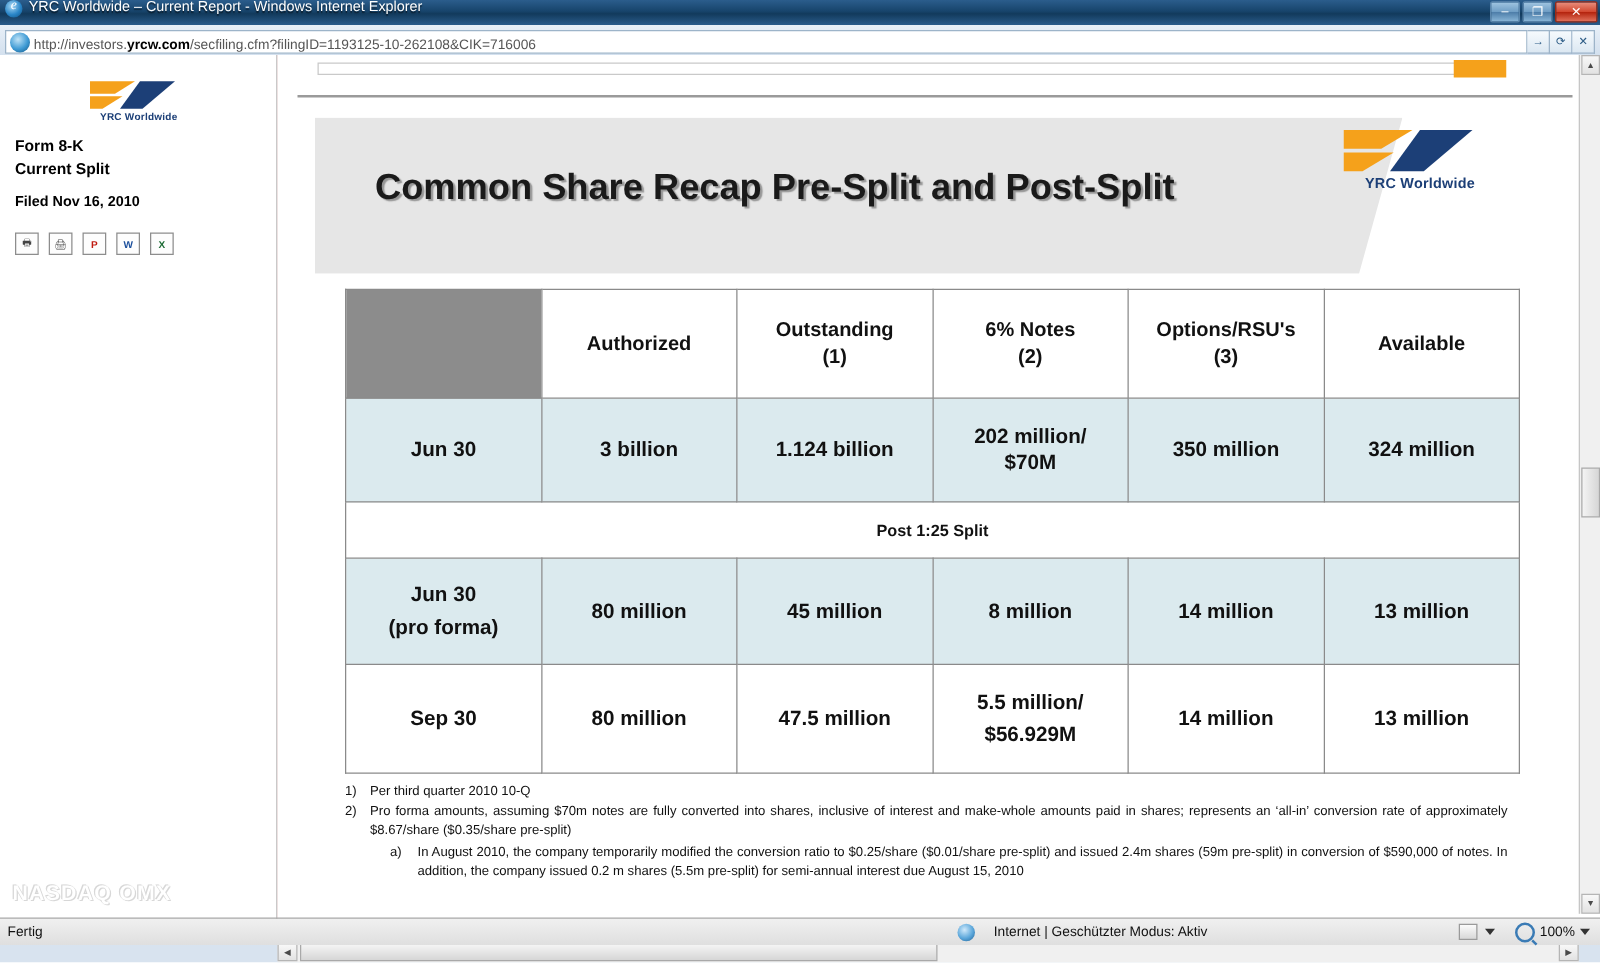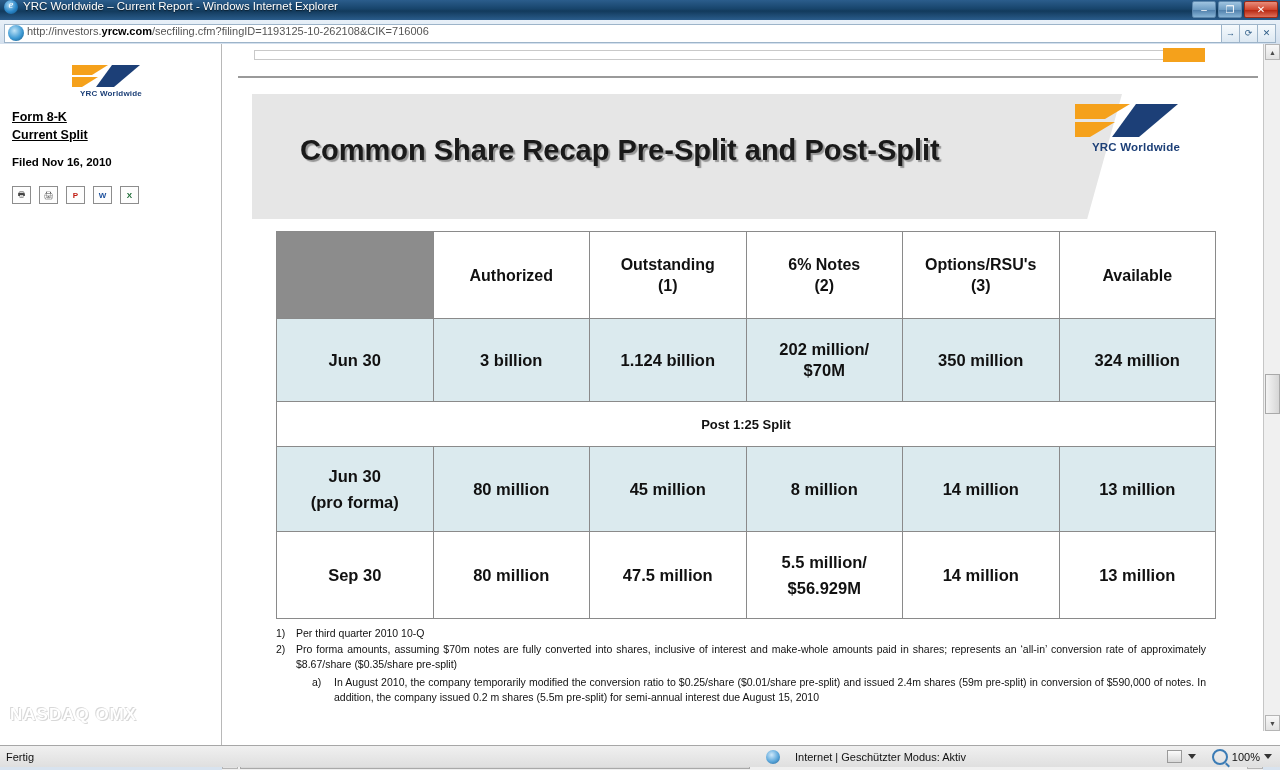--- a/index.html
+++ b/index.html
@@ -89,21 +89,21 @@
     align-items: center;
     padding: 2px 4px 0 4px;
     box-sizing: border-box;
   }
   .addr-box {
     flex: 1;
     height: 19px;
     background: #ffffff;
     border: 1px solid #9db4c9;
     display: flex;
-    align-items: flex-start;
+    align-items: flex-end;
     box-sizing: border-box;
     font-size: 11px;
     color: #222;
   }
   .addr-ico {
     width: 16px; height: 16px;
     margin: 0 3px;
     flex: none;
     background: radial-gradient(circle at 40% 35%, #bfe3f7 0%, #3e9ad4 55%, #11527f 100%);
     border-radius: 50%;
@@ -158,21 +158,20 @@
     text-align: center;
     letter-spacing: .2px;
     margin-top: 1px;
   }
   .form-title {
     font-size: 12.5px;
     font-weight: bold;
     color: #000;
     line-height: 18px;
     margin-top: 16px;
-    text-decoration: underline;
   }
   .filed-date {
     font-size: 11.5px;
     font-weight: bold;
     color: #000;
     margin-top: 12px;
   }
   .icon-row {
     display: flex;
     gap: 8px;
@@ -406,21 +405,21 @@
     font-weight: bold;
     color: #ffffff;
     letter-spacing: 1px;
     text-shadow: 0 0 1px #cfcfcf, 1px 1px 0 #d9d9d9, -1px -1px 0 #d9d9d9;
     font-family: "Liberation Sans", sans-serif;
   }
 
   
   .statusbar {
     position: absolute;
-    left: 0; bottom: 3px;
+    left: 0; bottom: 14px;
     width: 1280px;
     height: 22px;
     background: linear-gradient(to bottom, #f0f0f0 0%, #dfdfdf 100%);
     border-top: 1px solid #a7a7a7;
     display: flex;
     align-items: center;
     font-size: 11px;
     color: #111;
     box-sizing: border-box;
   }

